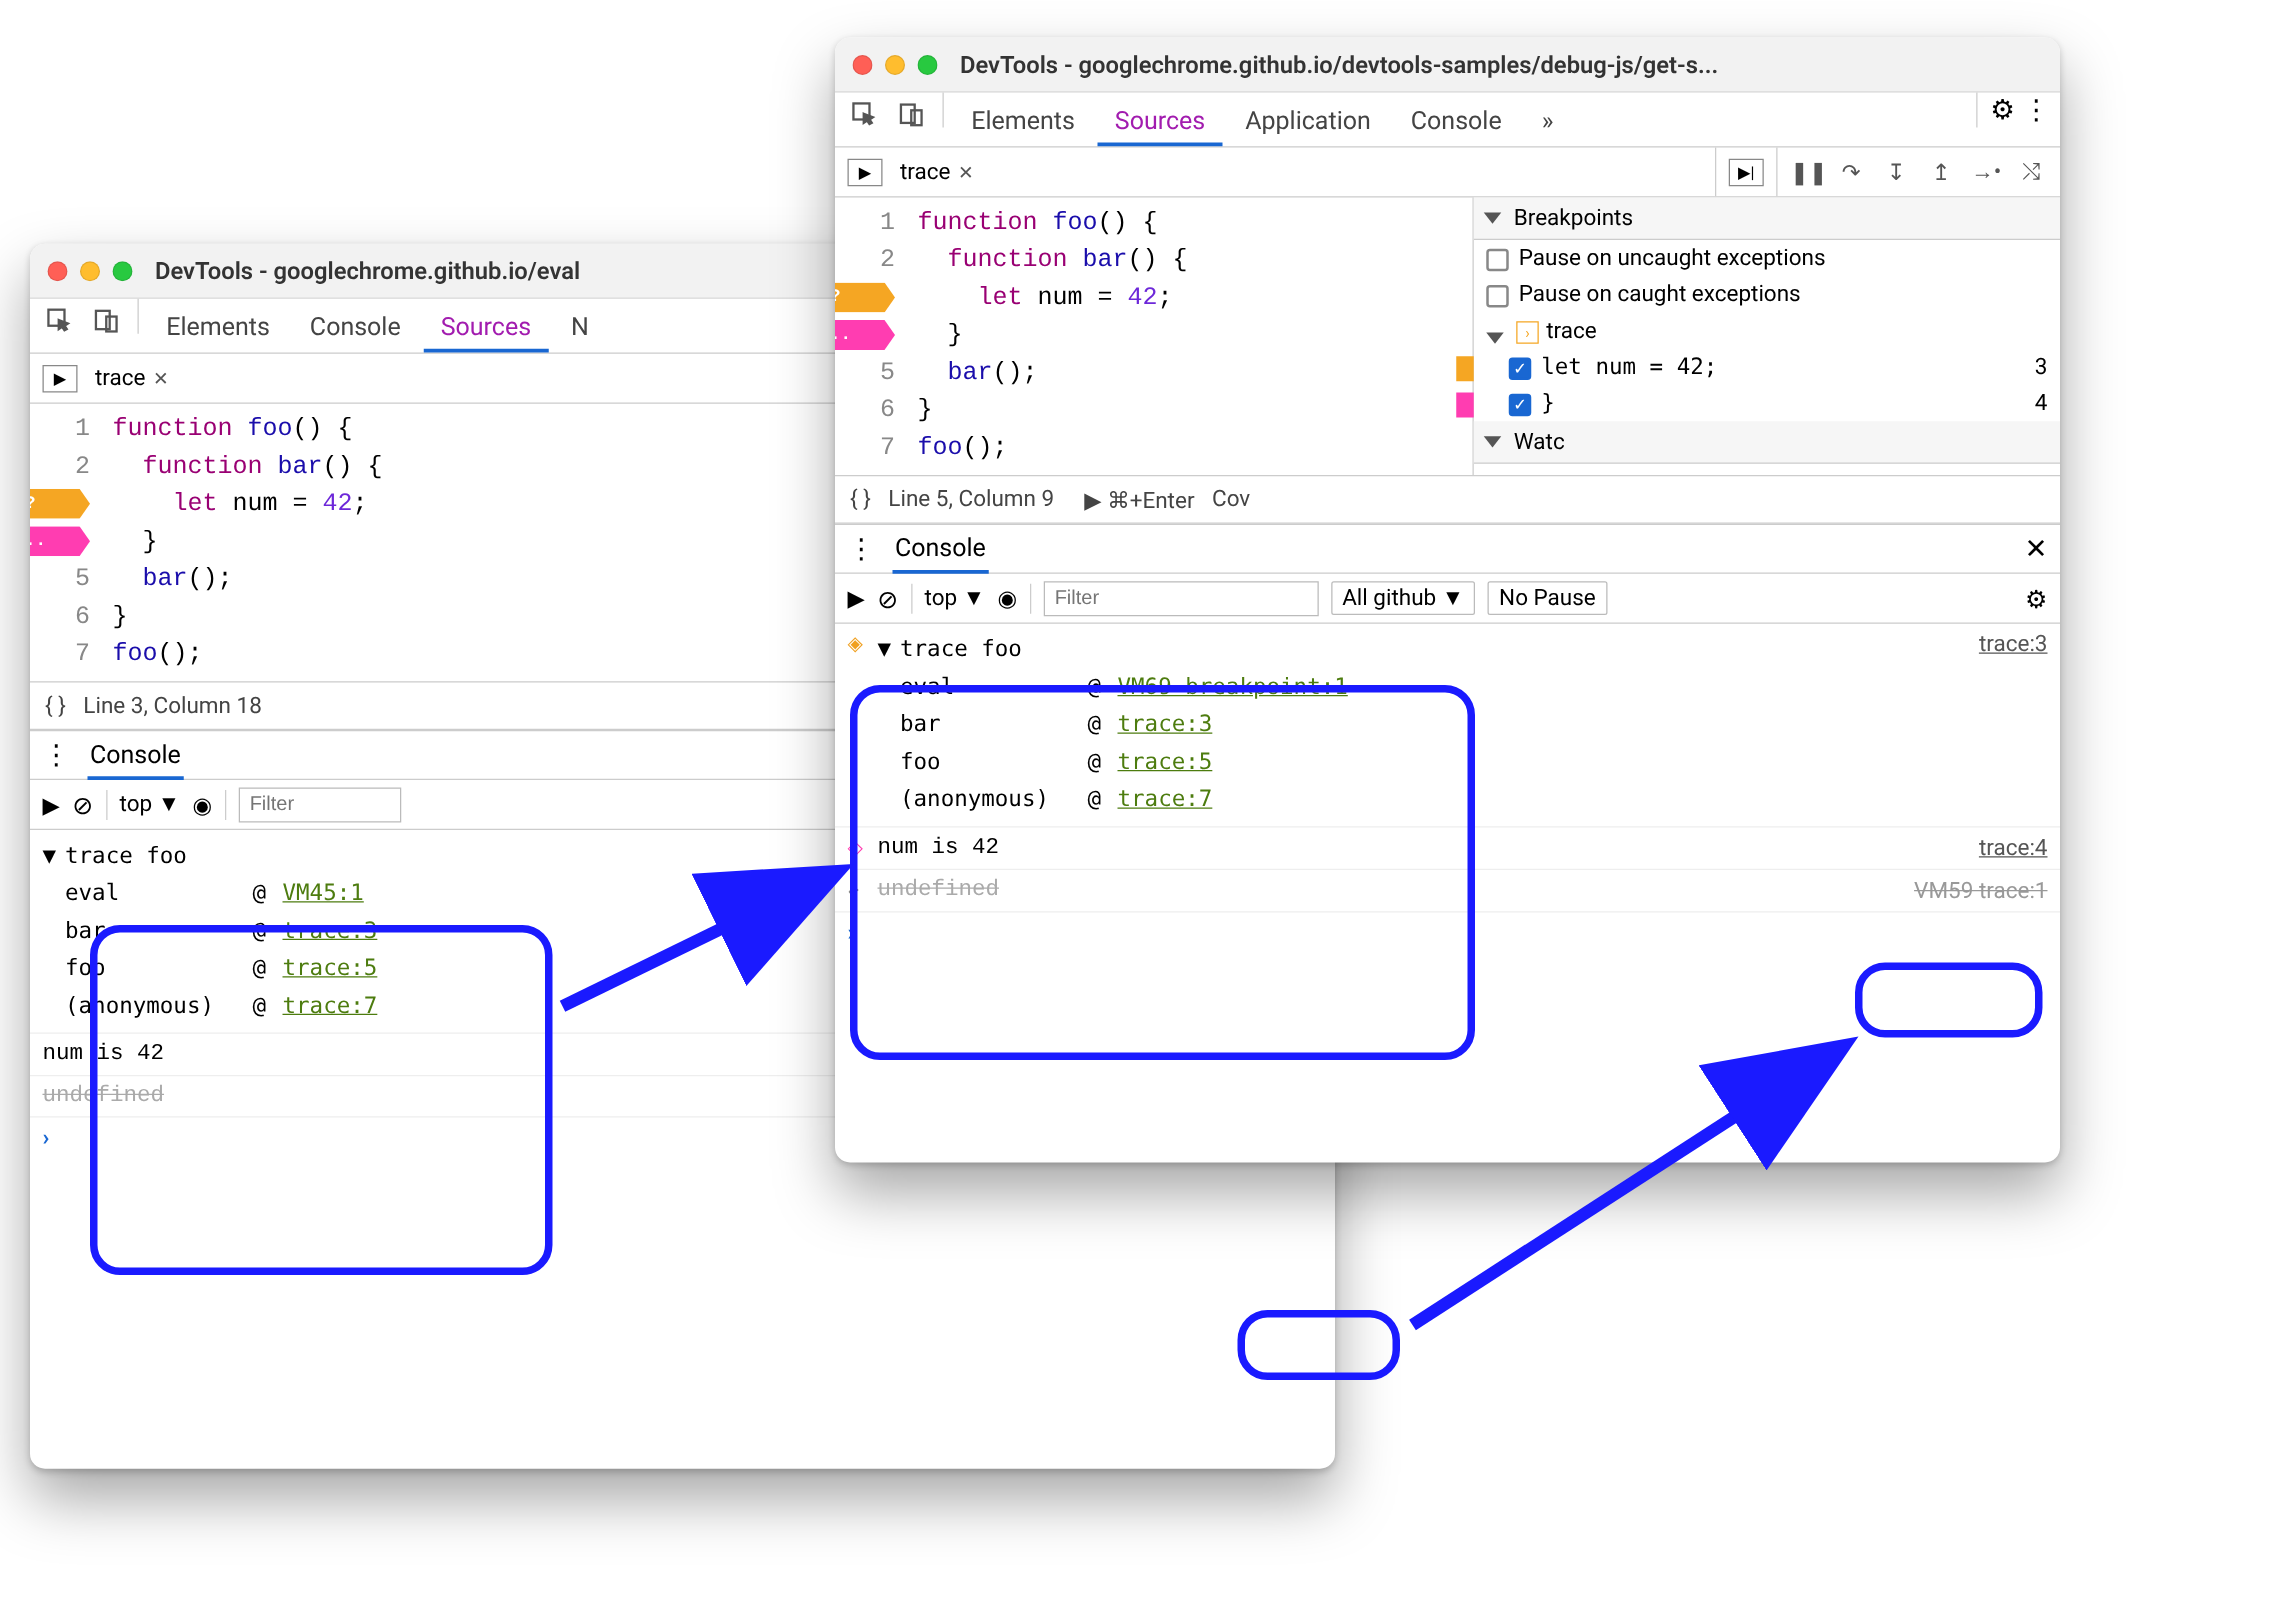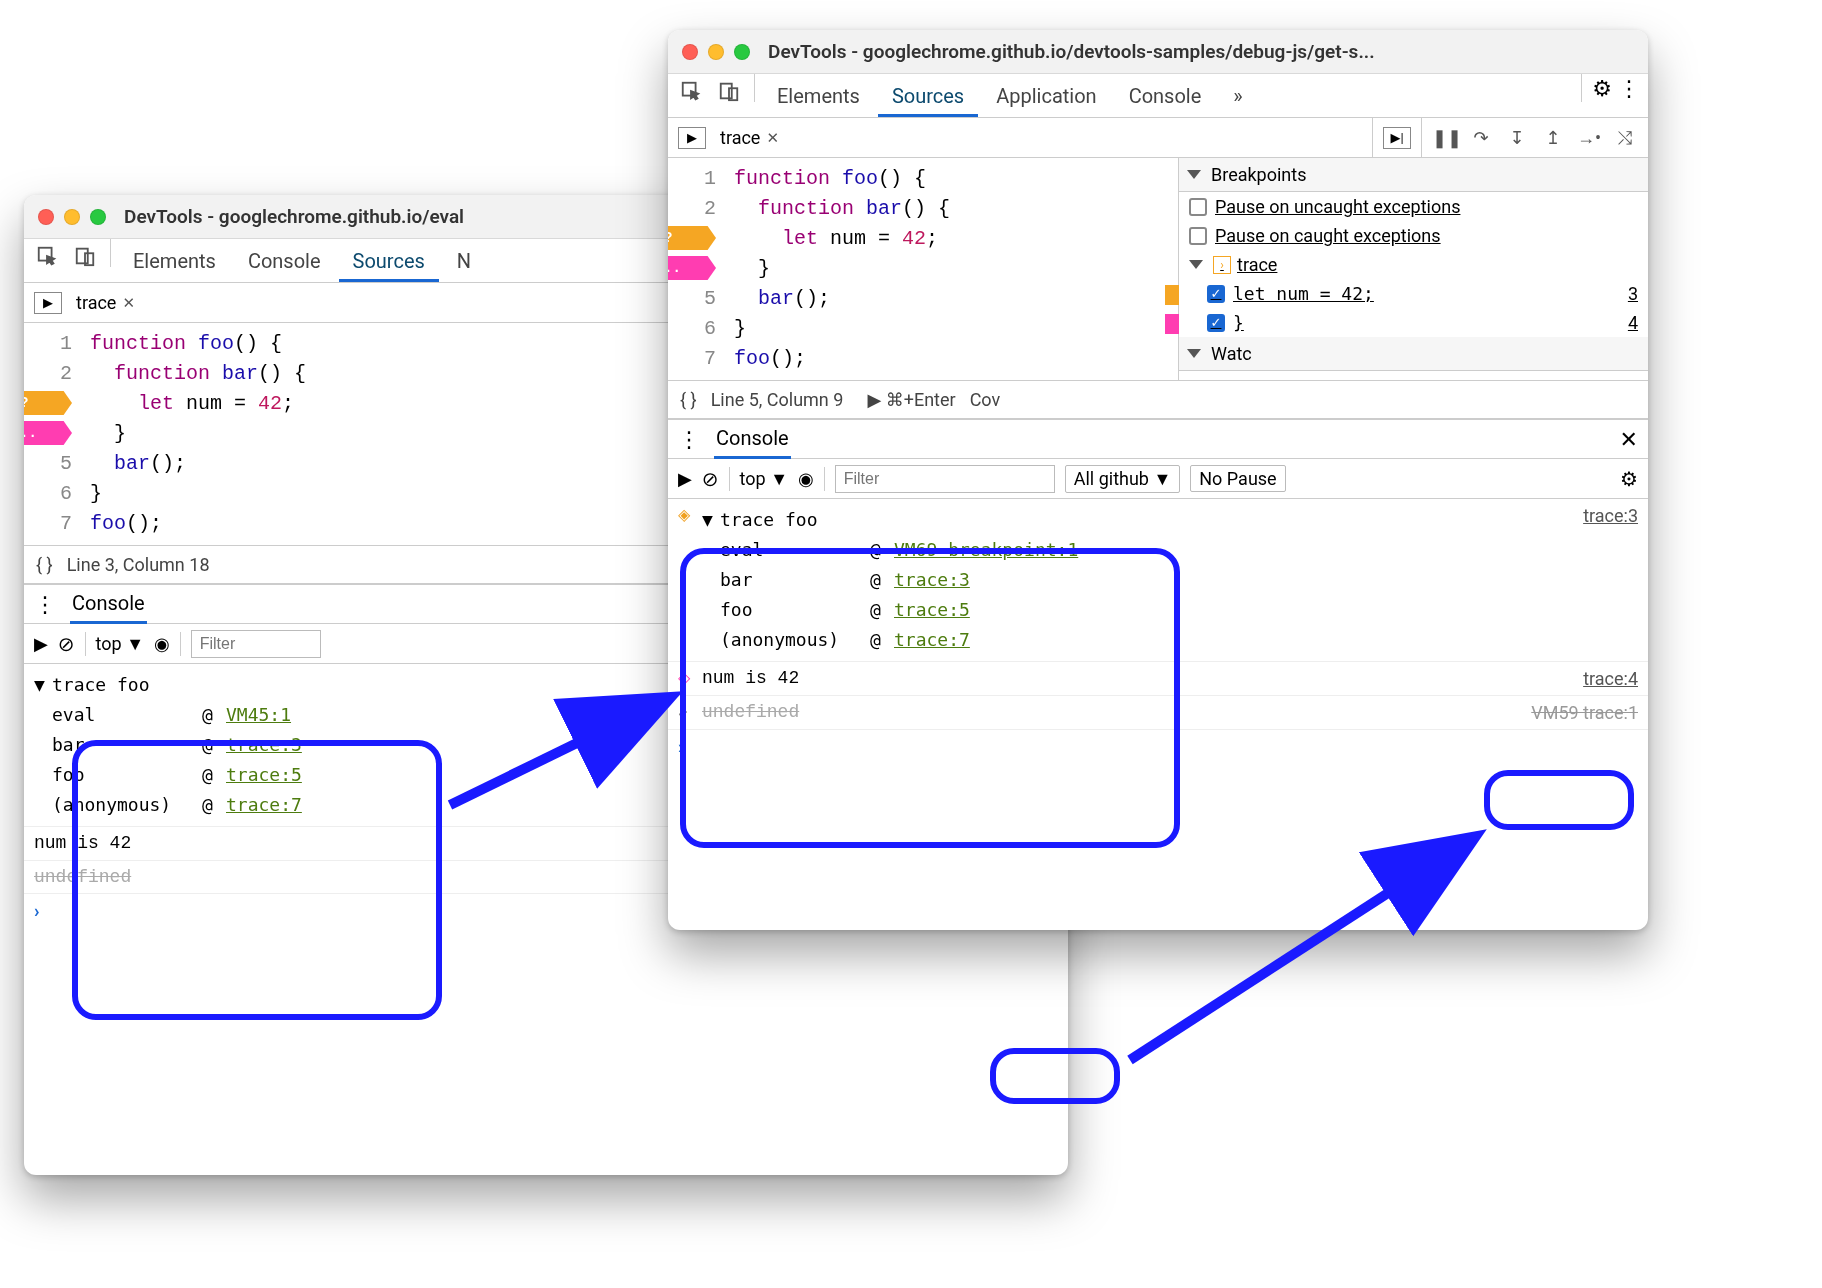--- a/index.html
+++ b/index.html
@@ -62,21 +62,21 @@
   .tab {
     padding: 0 14px;
     height: 100%;
     display: flex;
     align-items: center;
     font-size: 20px;
     color: #444;
     cursor: pointer;
   }
   .tab.active {
-    color: #0c4a6e;
+    color: #a21caf;
     border-bottom: 3px solid #1967d2;
     padding-top: 3px;
   }
   .tabstrip .spacer { flex: 1; }
   .tabstrip .right-icons { display: flex; align-items: center; gap: 6px; padding-right: 8px; }
 
   
   .subbar {
     display: flex;
     align-items: center;
@@ -110,21 +110,21 @@
   .gline.bp-pink::before {
     content:".."; position:absolute; left:-8px; top:2px; width:52px; height:24px;
     background:#ff3db1; color:#fff; font-weight:700; font-size:14px;
     display:flex; align-items:center; padding-left:4px;
     clip-path: polygon(0 0, 85% 0, 100% 50%, 85% 100%, 0 100%);
   }
   .gline.bp-orange, .gline.bp-pink { color: #fff; padding-right: 16px;}
   .srcw { padding-left: 8px; font-family: Liberation Mono, monospace; }
   .kw { color: #990073; }
   .fn { color: #1a0dab; }
-  .num { color: #be185d; text-align: center; }
+  .num { color: #6d28d9; text-align: center; }
 
   
   .statusline {
     display: flex; align-items: center; gap: 14px;
     height: 38px; padding: 0 12px;
     border-bottom: 1px solid #ccc;
     font-size: 18px; color: #444;
   }
 
   
@@ -132,21 +132,21 @@
   .panel-head {
     display: flex; align-items: center; gap: 6px;
     height: 34px; padding: 0 8px;
     background: #f6f6f6; border-bottom: 1px solid #ccc;
     font-size: 18px;
   }
   .tri { display:inline-block; width:0;height:0;border-left:7px solid transparent;border-right:7px solid transparent;border-top:9px solid #555; margin-right:4px;}
   .tri.right { border-top:7px solid transparent; border-bottom:7px solid transparent; border-left:9px solid #555; border-right:none;}
   .cb { width:18px;height:18px;border:2px solid #888;border-radius:3px;display:inline-flex;align-items:center;justify-content:center;margin-right:8px;}
   .cb.checked { background:#1967d2;border-color:#1967d2;color:#fff;font-size:13px;}
-  .panel-row { display:flex;align-items:center;padding:4px 10px;font-size:18px;text-decoration:underline;}
+  .panel-row { display:flex;align-items:flex-end;padding:4px 10px;font-size:18px;}
   .panel-row .src { font-family: Menlo, monospace; }
   .panel-row .rn { margin-left:auto; }
 
   
   .drawer-head {
     display:flex;align-items:center;gap:12px;height:40px;padding:0 10px;
     border-top:1px solid #ccc;border-bottom:1px solid #ccc;font-size:20px;
   }
   .drawer-head .dots { font-size:22px; letter-spacing:2px; }
   .drawer-head .closebtn { margin-left:auto; font-size:22px; }

